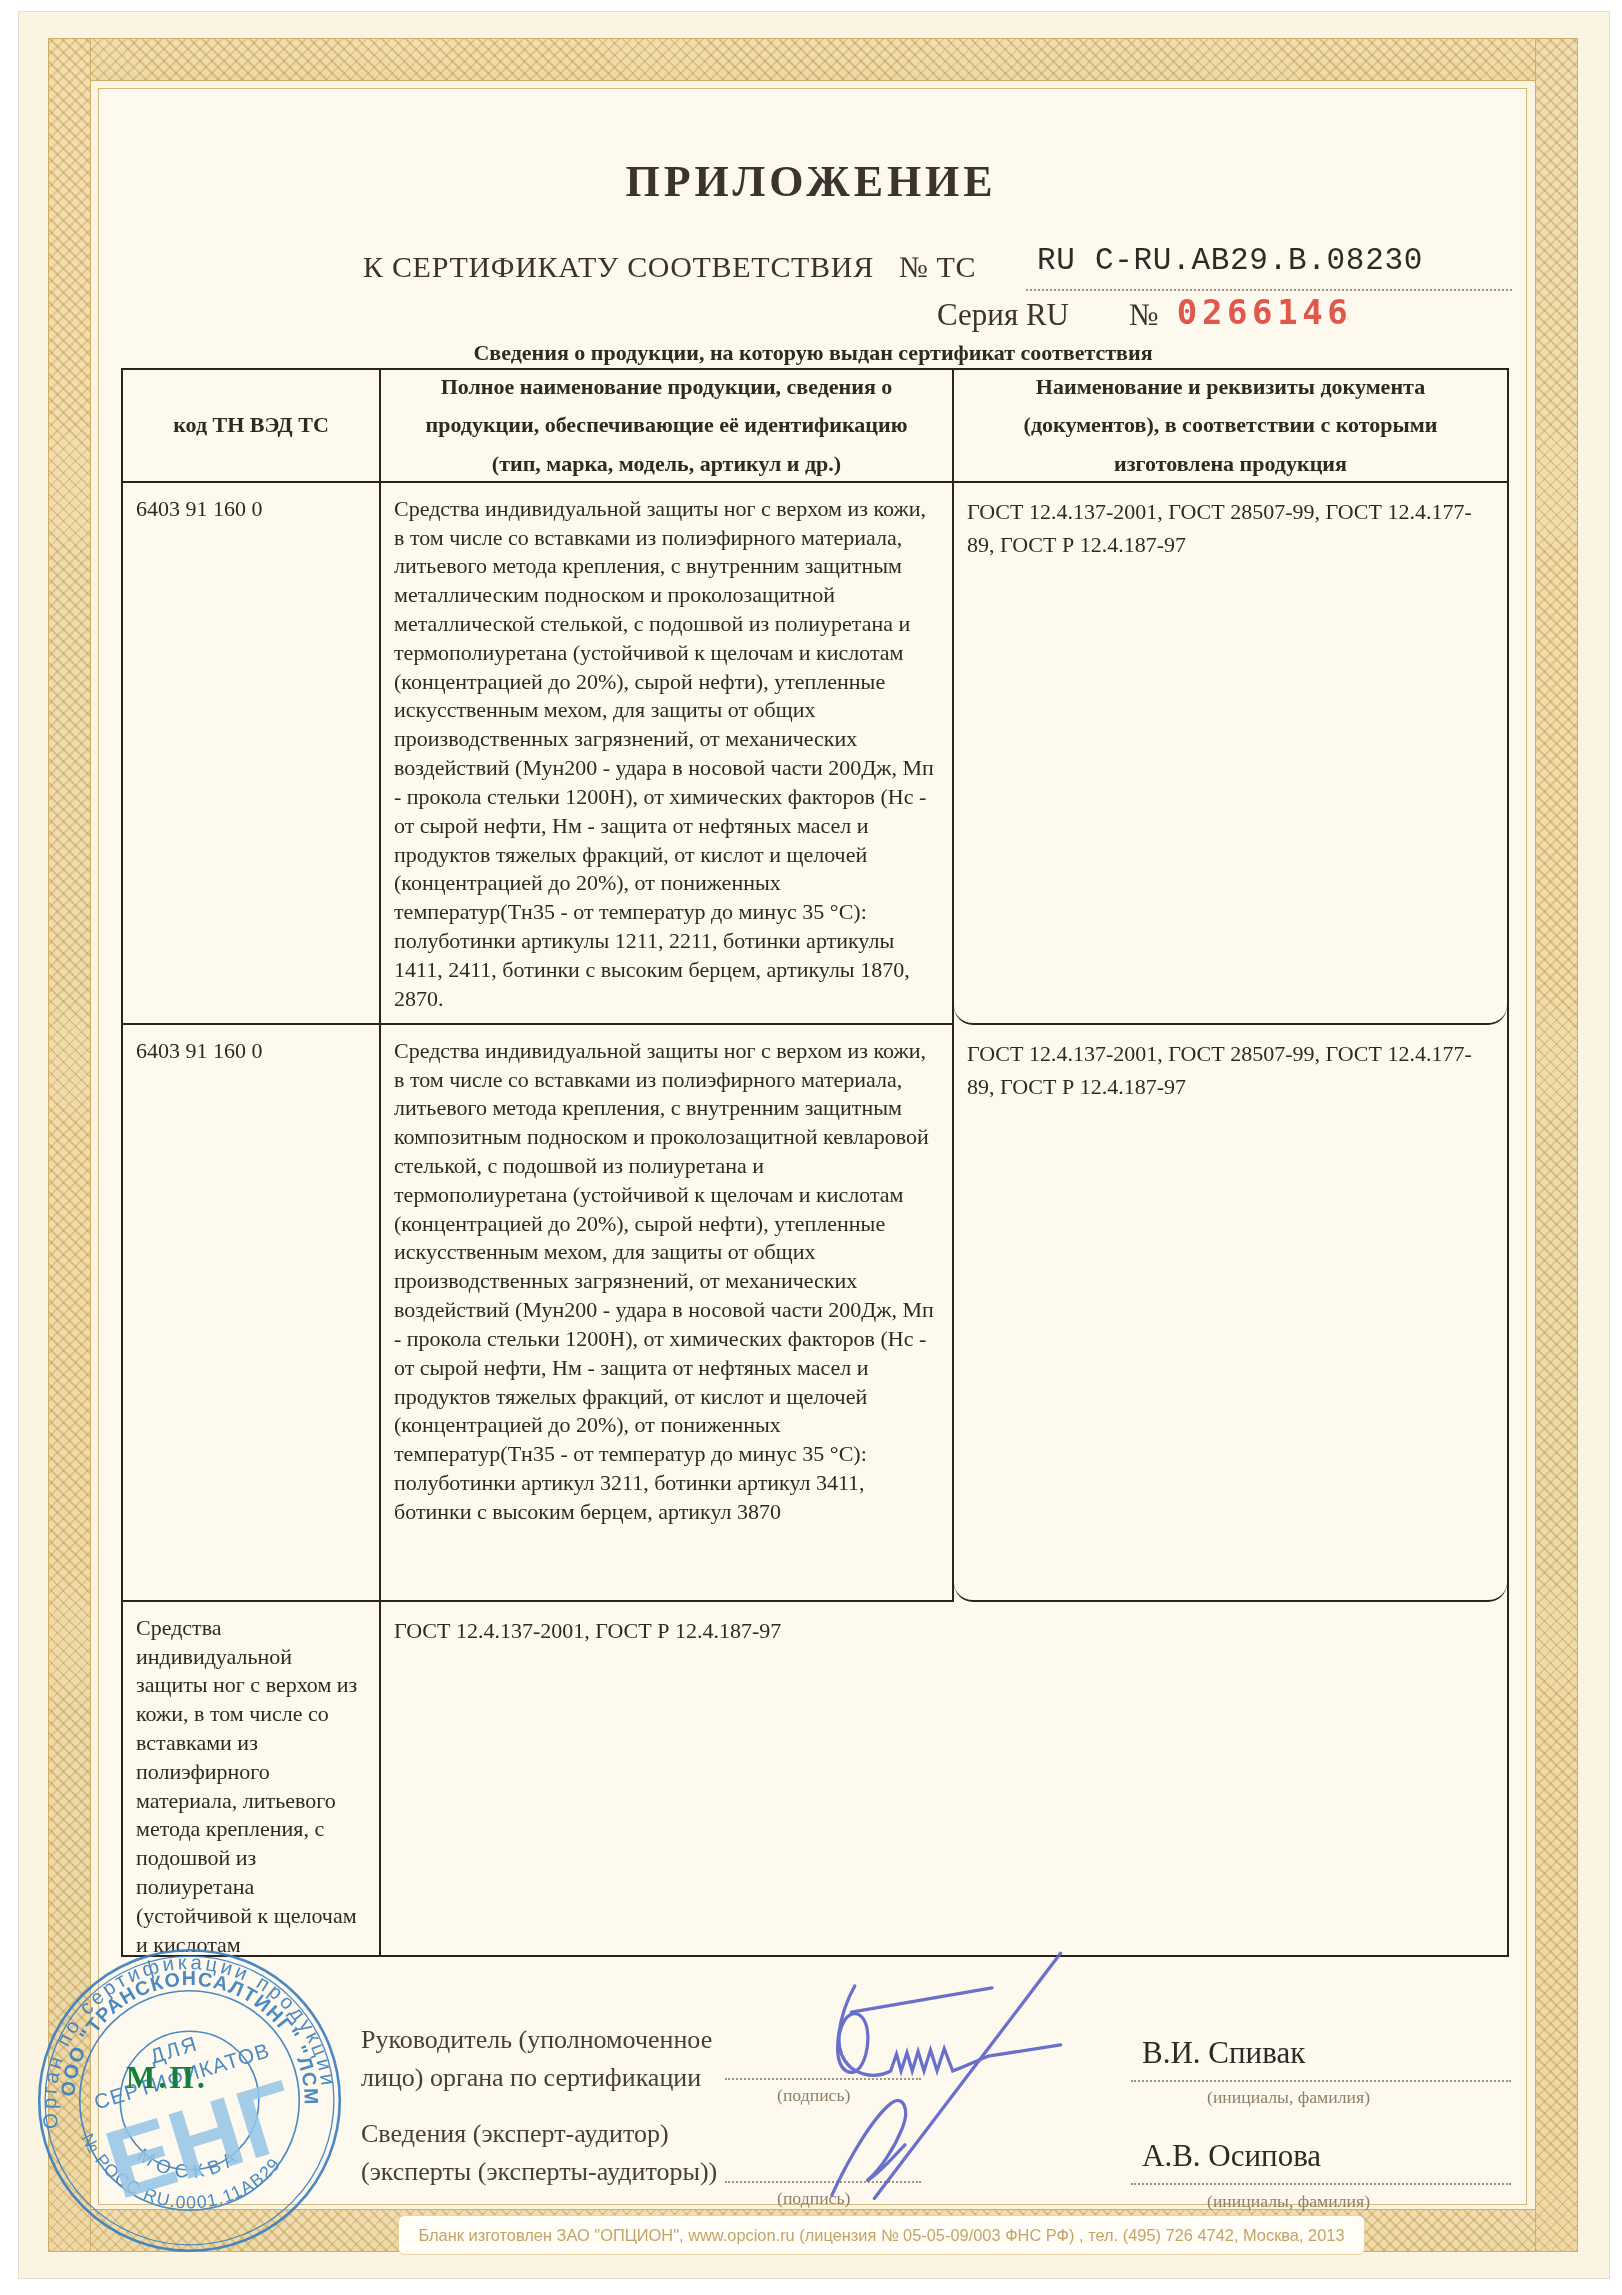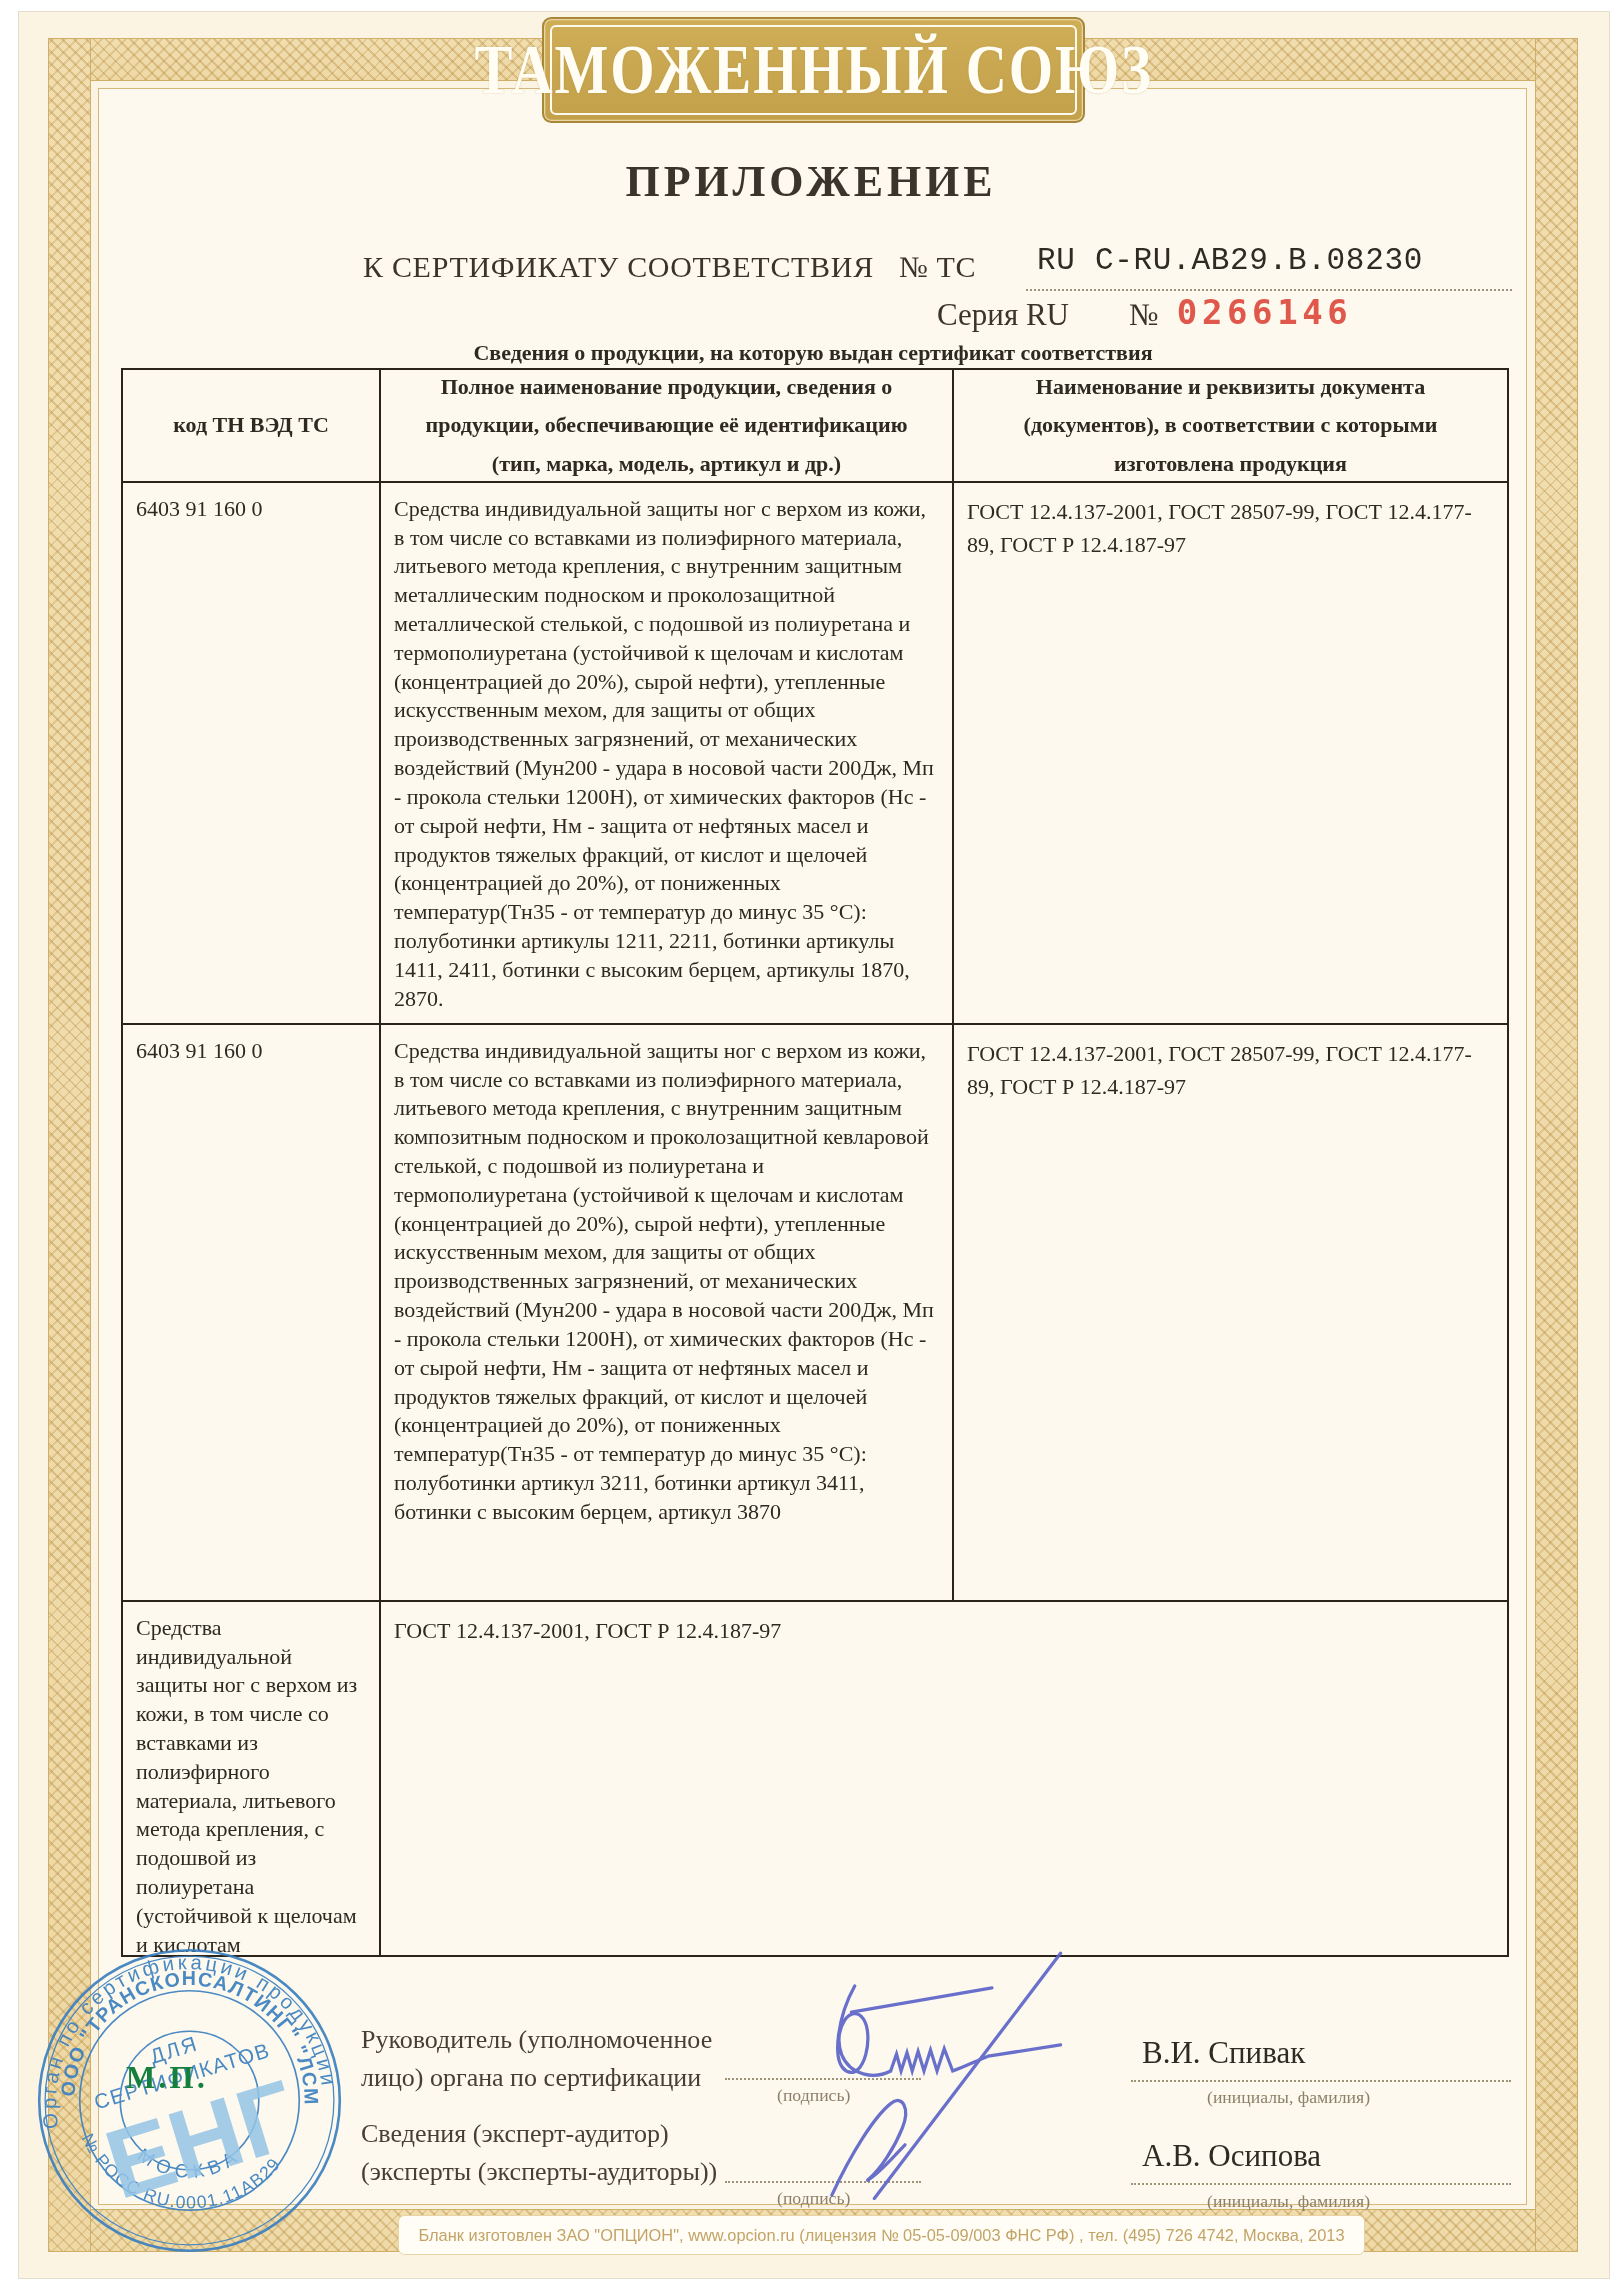--- a/index.html
+++ b/index.html
@@ -48,21 +48,21 @@
   .cert-table{position:absolute;left:121px;top:368px;width:1384px;border:2px solid #2b241a;
       display:grid;grid-template-columns:258px 573px 553px;grid-template-rows:113px 542px 577px 353px;}
   .cell{border-right:2px solid #2b241a;border-bottom:2px solid #2b241a;box-sizing:border-box;
       font-size:22px;line-height:1.31;color:#2e2921;padding:9.2px 13px;overflow:hidden;}
   .cell.last-col{border-right:none;}
   .cell.last-row{border-bottom:none;}
   .cell.head{font-weight:bold;text-align:center;display:flex;align-items:center;
       justify-content:center;line-height:1.75;padding:5.2px 19.6px;}
   .cell.code{padding-top:11.8px;}
   .cell.desc{padding-top:11.8px;}
-  .cell.docs{padding-top:11.8px;line-height:1.5;}
+  .cell.docs{padding-top:11.8px;line-height:1.5;border-radius:19px;}
   
   .role-head{position:absolute;left:361px;top:2021px;width:419px;font-size:26px;
       color:#463f34;line-height:1.45;}
   .role-expert-1{position:absolute;left:361px;top:2119px;font-size:26px;color:#463f34;}
   .role-expert-2{position:absolute;left:361px;top:2157px;font-size:26px;color:#463f34;}
   .sig-line{position:absolute;border-top:2px dotted #a09478;}
   .sig-line.s1{left:725px;top:2078px;width:196px;}
   .sig-line.s2{left:725px;top:2181px;width:196px;}
   .name-line{position:absolute;border-top:2px dotted #a09478;}
   .name-line.n1{left:1131px;top:2080px;width:380px;}
@@ -89,24 +89,20 @@
 
 <div id="page">
   <div class="paper"></div>
 
   <div class="band band-top"></div>
   <div class="band band-bottom"></div>
   <div class="band band-left"></div>
   <div class="band band-right"></div>
   <div class="inner-line"></div>
 
-  <div class="plaque">
-    <div class="plaque-inner"></div>
-    <div class="plaque-text">ТАМОЖЕННЫЙ СОЮЗ</div>
-  </div>
 
   <div class="doc-title">ПРИЛОЖЕНИЕ</div>
 
   <div class="cert-line">
     <span>К СЕРТИФИКАТУ СООТВЕТСТВИЯ</span><span class="gap"></span><span>№ ТС</span>
   </div>
   <div class="cert-number">RU C-RU.AB29.B.08230</div>
   <div class="cert-dotline"></div>
 
   <div class="series-line">

